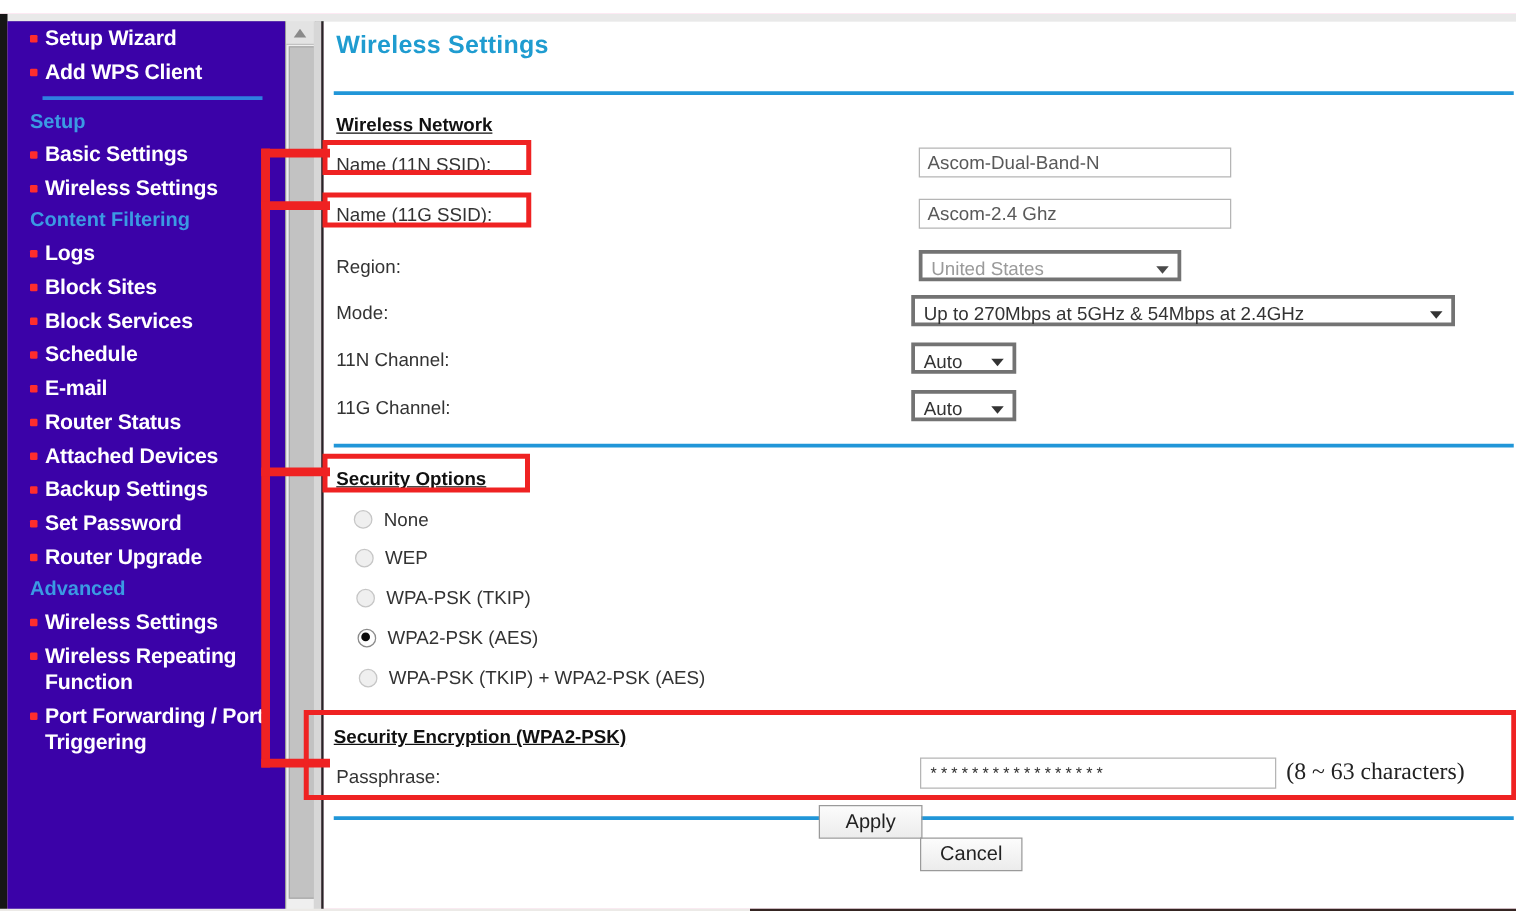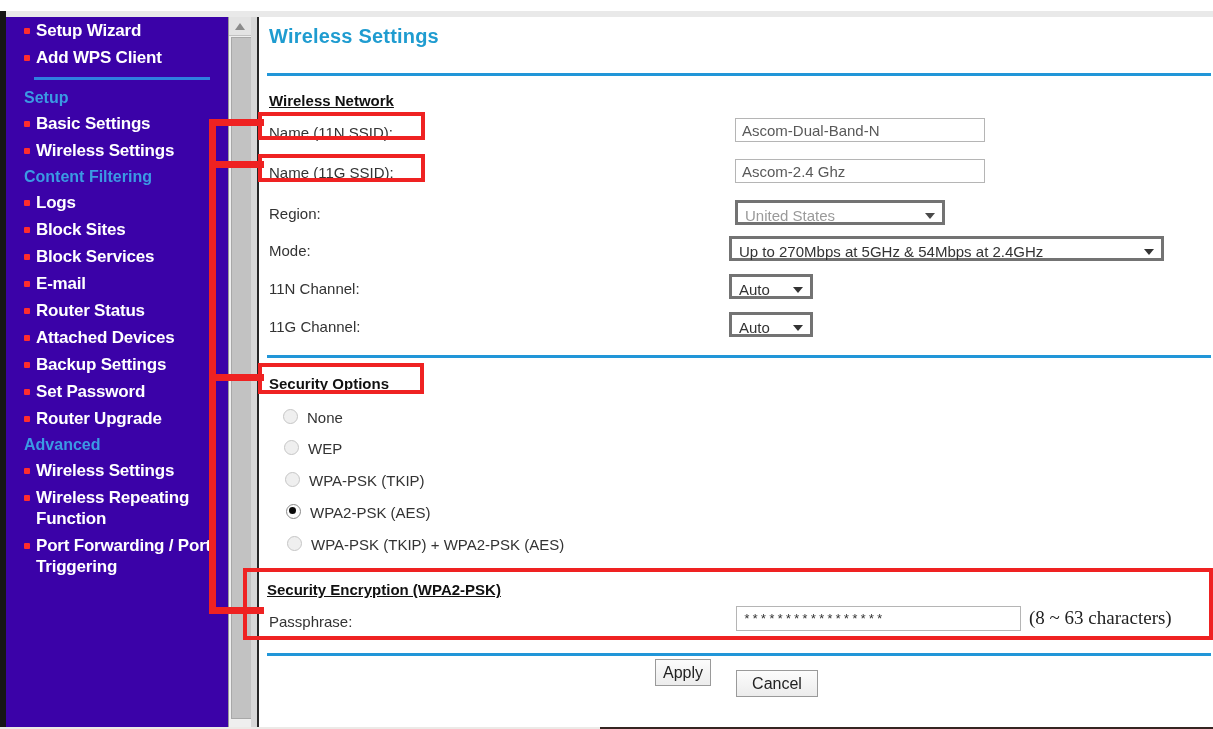--- a/index.html
+++ b/index.html
@@ -153,20 +153,21 @@
       <div class="nav-item"><span class="bullet"></span><span>Setup Wizard</span></div>
       <div class="nav-item"><span class="bullet"></span><span>Add WPS Client</span></div>
       <div class="nav-sep"></div>
       <div class="nav-head">Setup</div>
       <div class="nav-item"><span class="bullet"></span><span>Basic Settings</span></div>
       <div class="nav-item"><span class="bullet"></span><span>Wireless Settings</span></div>
       <div class="nav-head">Content Filtering</div>
       <div class="nav-item"><span class="bullet"></span><span>Logs</span></div>
       <div class="nav-item"><span class="bullet"></span><span>Block Sites</span></div>
       <div class="nav-item"><span class="bullet"></span><span>Block Services</span></div>
+      <div class="nav-item"><span class="bullet"></span><span>Schedule</span></div>
       <div class="nav-item"><span class="bullet"></span><span>E-mail</span></div>
       <div class="nav-item"><span class="bullet"></span><span>Router Status</span></div>
       <div class="nav-item"><span class="bullet"></span><span>Attached Devices</span></div>
       <div class="nav-item"><span class="bullet"></span><span>Backup Settings</span></div>
       <div class="nav-item"><span class="bullet"></span><span>Set Password</span></div>
       <div class="nav-item"><span class="bullet"></span><span>Router Upgrade</span></div>
       <div class="nav-head">Advanced</div>
       <div class="nav-item"><span class="bullet"></span><span>Wireless Settings</span></div>
       <div class="nav-item"><span class="bullet"></span><span>Wireless Repeating Function</span></div>
       <div class="nav-item"><span class="bullet"></span><span>Port Forwarding / Port Triggering</span></div>
@@ -233,21 +234,21 @@
     <div class="hr-blue" style="top:552px"></div>
 
     <div class="section-head" style="left:8px;top:564px">Security Encryption (WPA2-PSK)</div>
 
     <div class="flabel" style="left:10px;top:596px">Passphrase:</div>
     <div class="txtbox mask" style="left:477px;top:589px;width:285px;height:25px;line-height:25px">*****************</div>
     <div class="hint" style="left:770px;top:590px">(8 ~ 63 characters)</div>
 
     <div class="hr-blue" style="top:636px"></div>
 
-    <div class="btn" style="left:396px;top:642px;width:56px">Apply</div>
+    <div class="btn" style="left:396px;top:627px;width:83px">Apply</div>
     <div class="btn" style="left:477px;top:653px;width:82px">Cancel</div>
 
   </div>
 
   <div>
 
     <div class="ann" style="left:209px;top:108px;width:7px;height:495px"></div>
 
     <div class="ann" style="left:209px;top:108px;width:55px;height:7px"></div>
 

